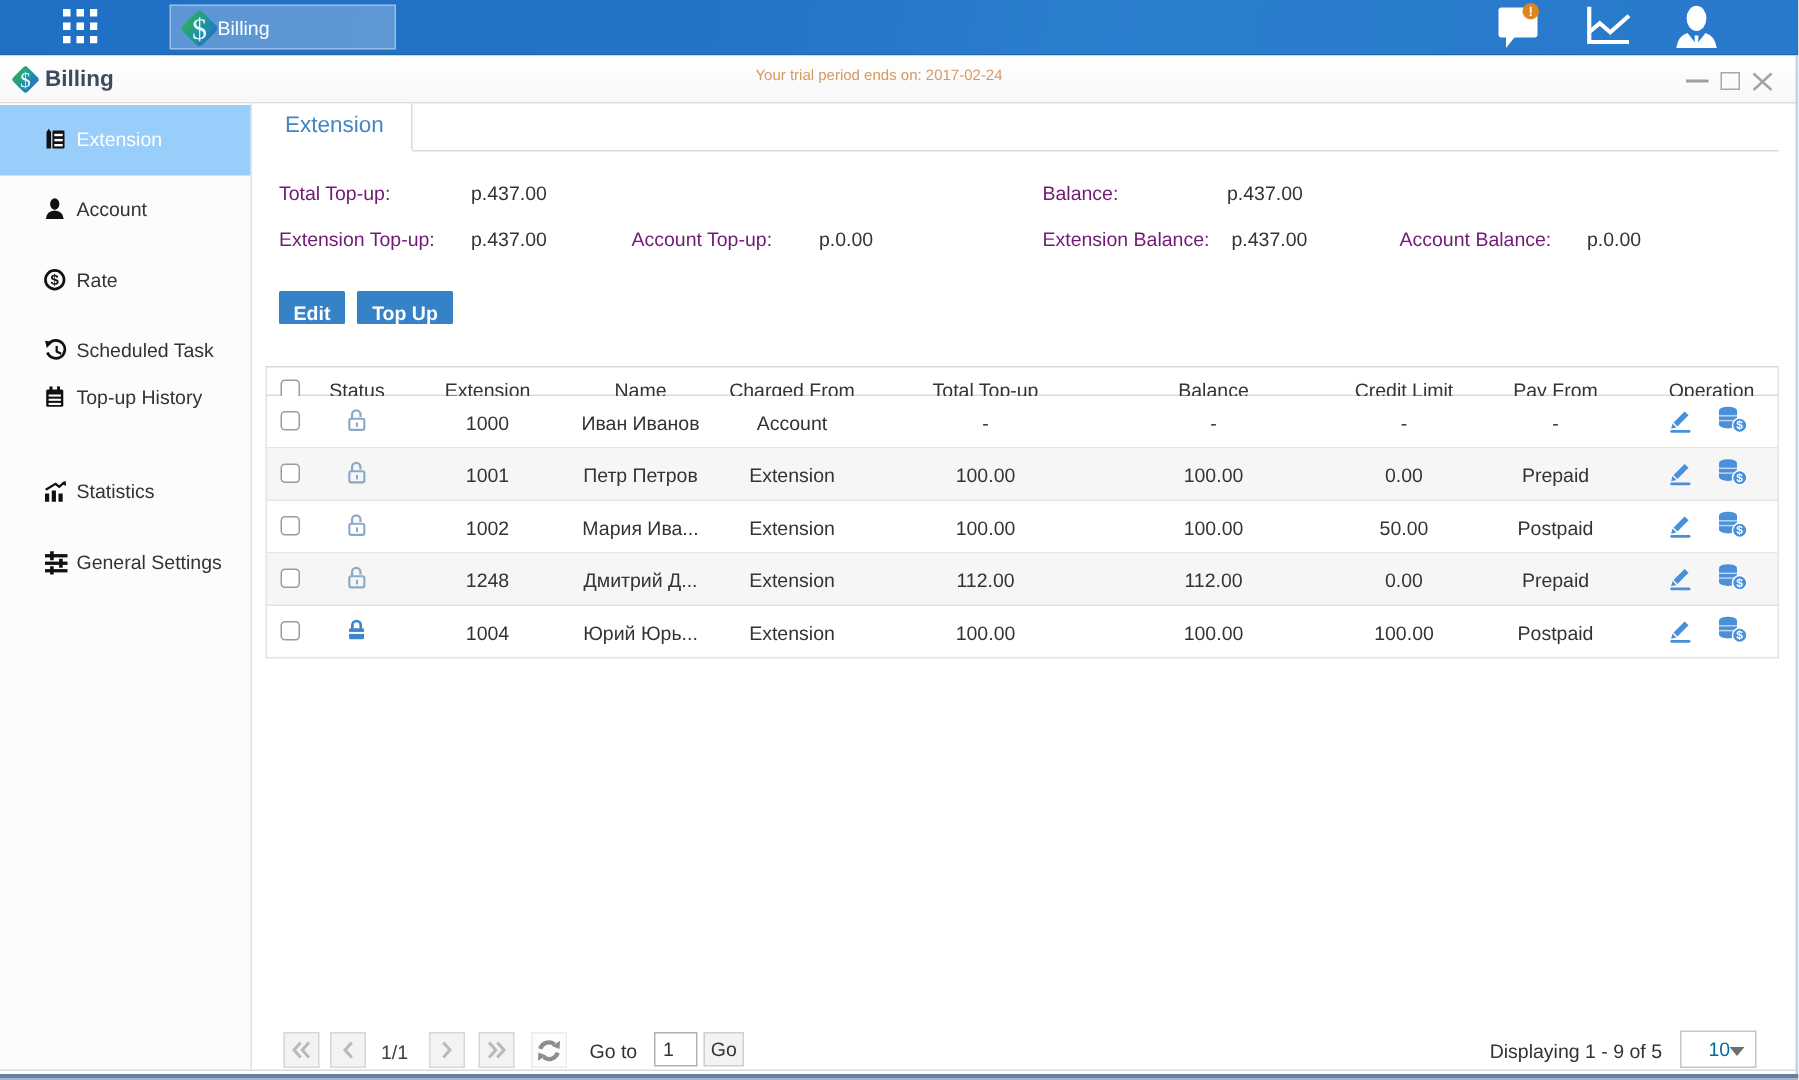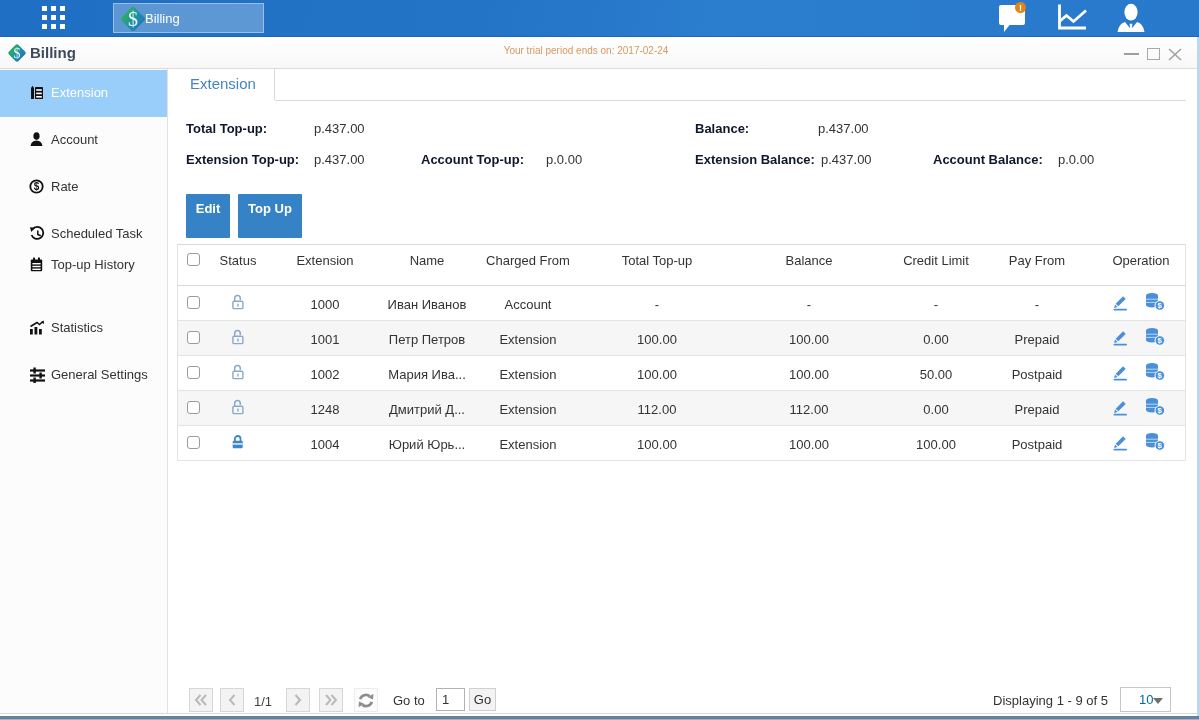--- a/index.html
+++ b/index.html
@@ -31,31 +31,31 @@
 .si span { position:absolute; left:51px; top:15px; font-size:13px; color:#333; }
 .si.sel { background:#99cdfa; }
 .si.sel span { color:#fff; }
 
 
 #tab { position:absolute; left:168px; top:69px; width:107px; height:31px; background:#fff;
   border-right:1px solid #d9d9d9; }
 #tab span { position:absolute; left:22px; top:6px; font-size:15px; color:#4485c5; }
 #tabline { position:absolute; left:275px; top:100px; width:911px; height:1px; background:#d9d9d9; }
 
-.lbl { position:absolute; font-weight:bold; color:#0f172a; white-space:nowrap; }
+.lbl { position:absolute; font-weight:normal; color:#701a75; white-space:nowrap; }
 .val { position:absolute; color:#333; white-space:nowrap; }
 
-.btn { position:absolute; top:194px; height:44px; background:#3583c6; color:#fff;
+.btn { position:absolute; top:194px; height:22px; background:#3583c6; color:#fff;
   font-size:13px; font-weight:bold; text-align:center; line-height:29px; border-radius:1px; }
 #btn-edit { left:186px; width:44px; }
 #btn-top  { left:238px; width:64px; }
 
 
 #grid { position:absolute; left:177px; top:244px; width:1009px; }
-.hrow { position:relative; height:42px; border-top:1px solid #d9d9d9; border-bottom:1px solid #d9d9d9;
+.hrow { position:relative; height:20px; border-top:1px solid #d9d9d9; border-bottom:1px solid #d9d9d9;
   border-left:1px solid #e4e4e4; border-right:1px solid #e4e4e4; background:#fff; }
 .row { position:relative; height:35px; border-bottom:1px solid #e4e4e4;
   border-left:1px solid #e4e4e4; border-right:1px solid #e4e4e4; background:#fff; }
 .row.alt { background:#f6f6f6; }
 .cc { position:absolute; transform:translate(-50%,-50%); white-space:nowrap; color:#333; }
 .hrow .cc { top:15px; color:#333; }
 .row .cc { top:18px; }
 .cb { position:absolute; left:9px; width:13px; height:13px; border:1px solid #9b9b9b; border-radius:3px; background:#fff; }
 .hrow .cb { top:8px; }
 .row .cb { top:10px; }

